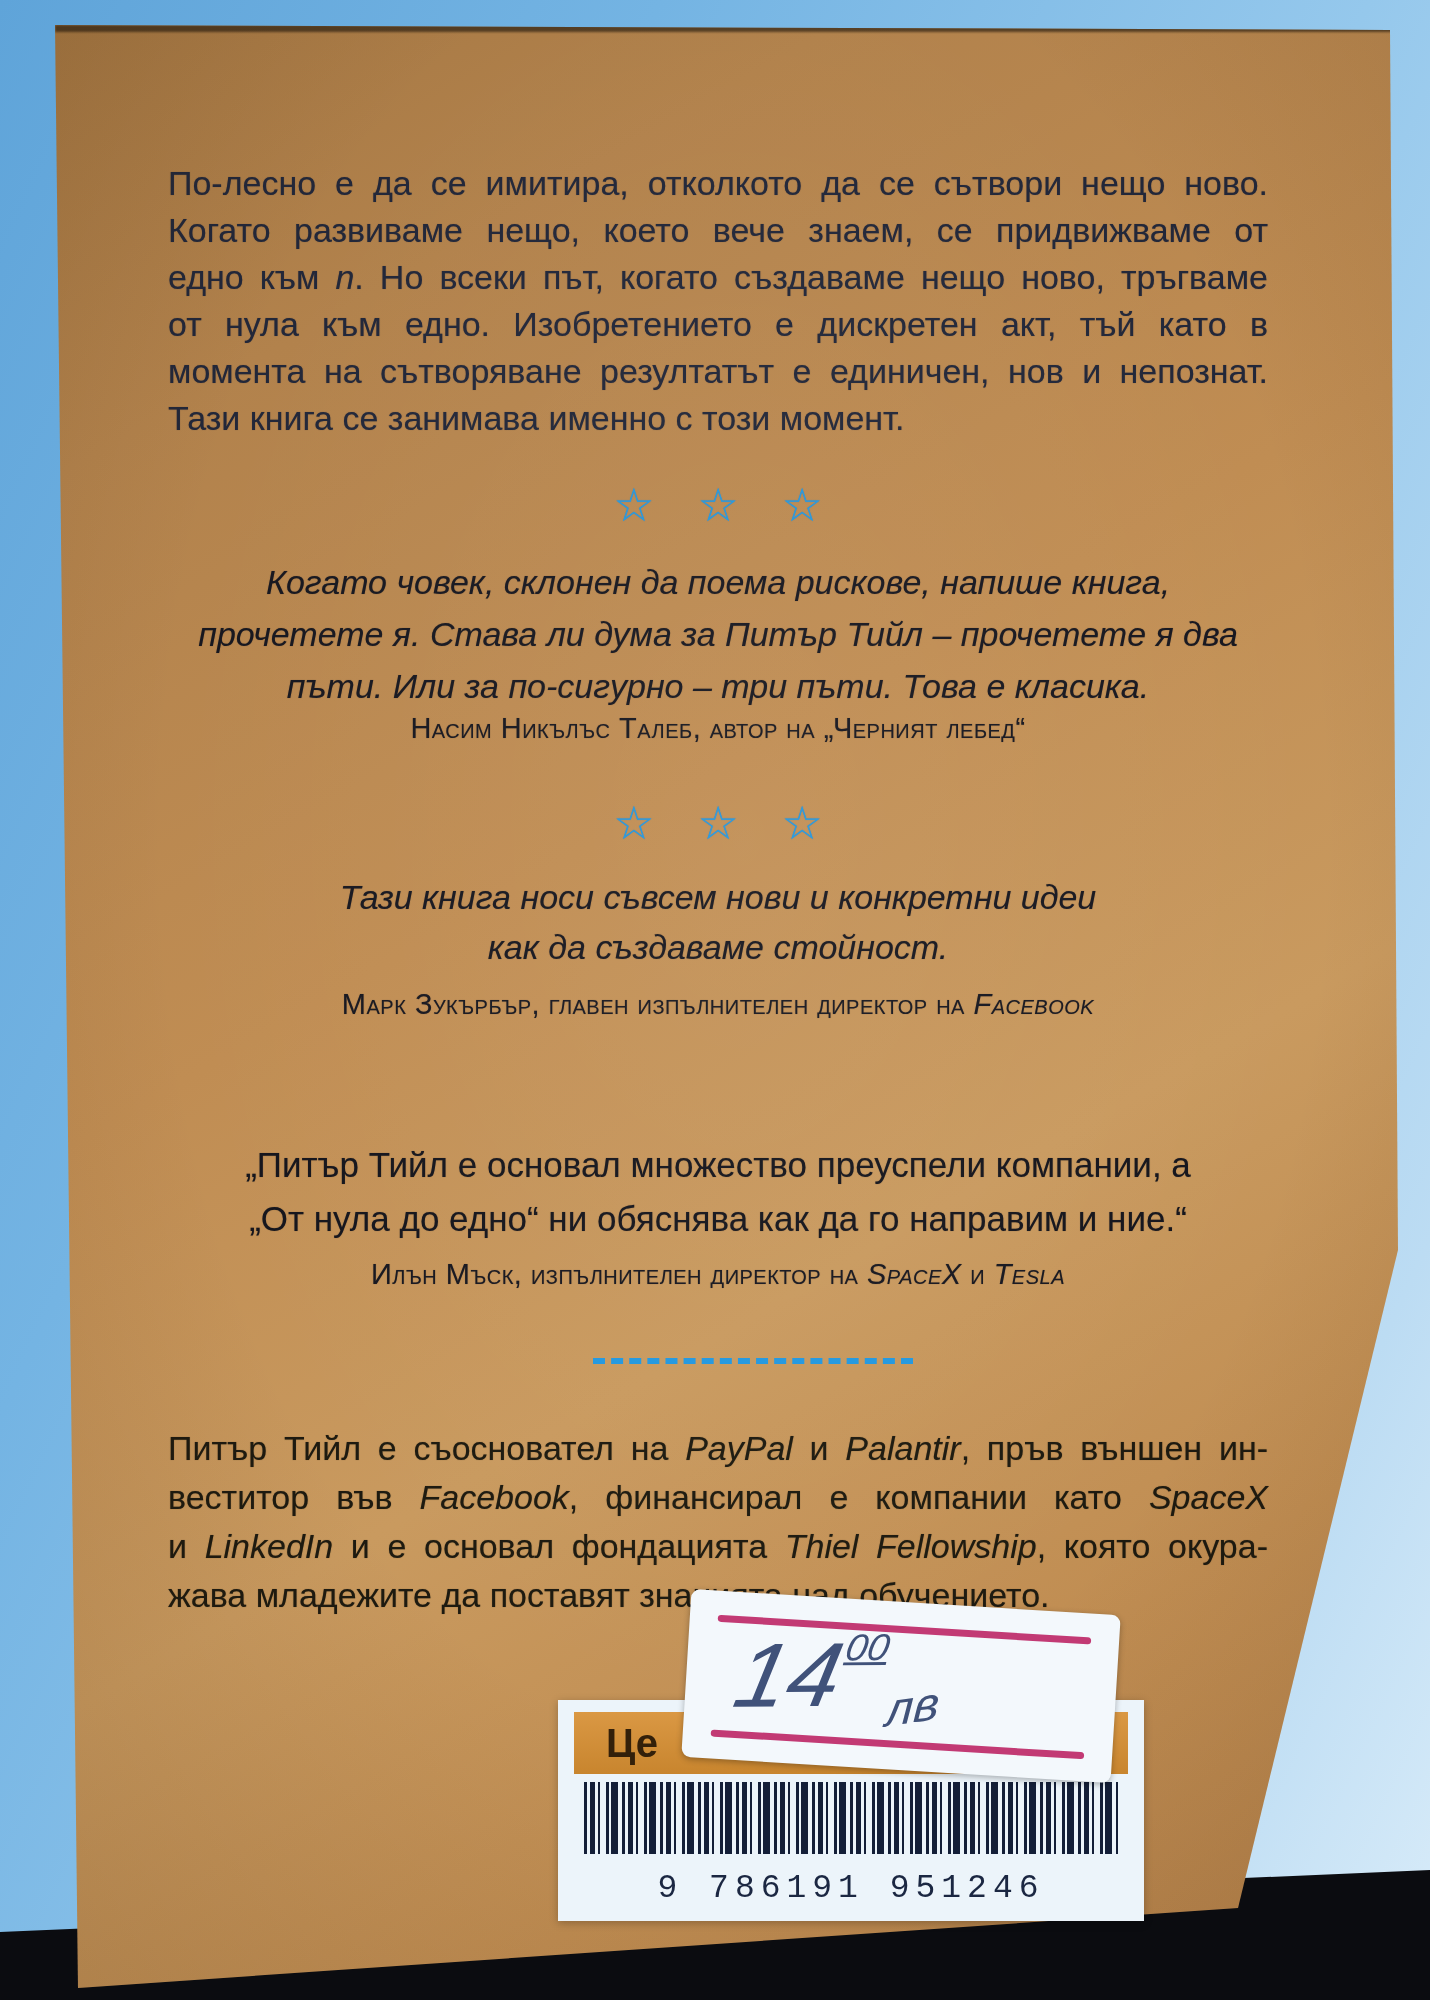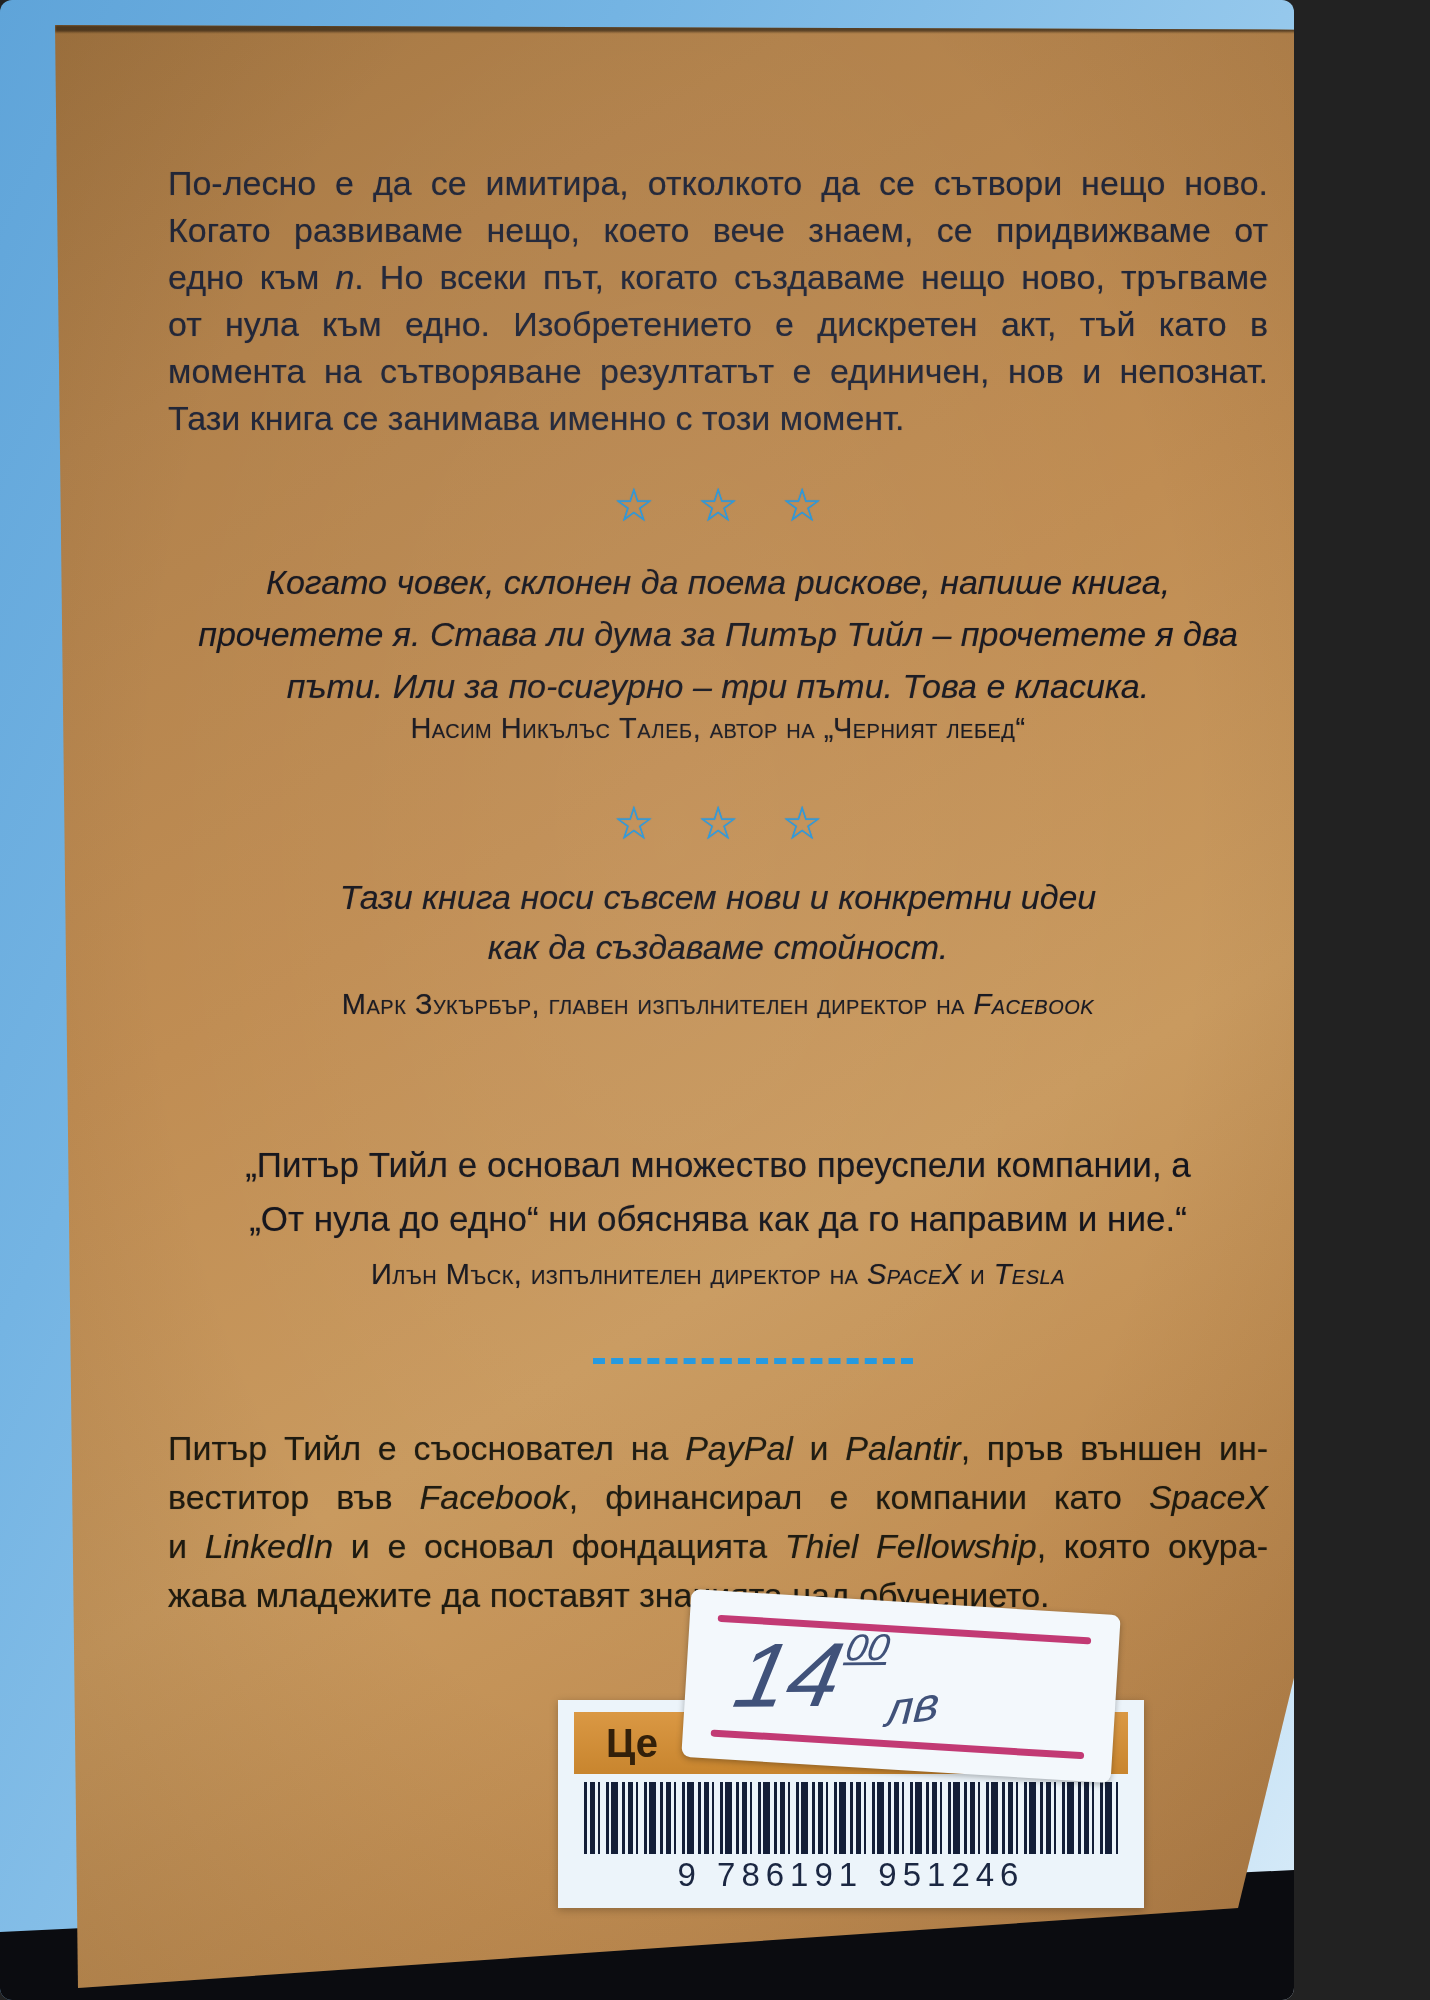--- a/index.html
+++ b/index.html
@@ -1,21 +1,20 @@
 <!DOCTYPE html>
 <html style="--cover-orange: #c08d53; --background-blue: #74b4e3; --star-blue: #2398df; --divider-blue: #2398df; --sticker-line-magenta: #c23a74; --label-band-orange: #d6913d; --ink-dark: #222739;"><head>
 <meta charset="utf-8">
 <title>screenshot</title>
 <style>
   html,body { margin:0; padding:0; background:#222; }
   .canvas {
-    position:relative; width:1294px; height:2000px; overflow:hidden;
+    position:relative; width:1430px; height:2000px; overflow:hidden;
     font-family:"Liberation Sans", sans-serif;
     background: linear-gradient(115deg, #5fa4d9 0%, #74b4e3 28%, #95c8ec 58%, #bcdcf3 85%, #d9ecf9 100%);
-    border-radius: 12px;
   }
   
   .floor {
     position:absolute; left:0; bottom:0; width:100%; height:130px; background:#0b0c10;
     clip-path: polygon(0 62px, 100% 0, 100% 100%, 0 100%);
   }
   
   .book {
     position:absolute; inset:0;
     clip-path: polygon(55px 25px, 1390px 30px, 1398px 1250px, 1238px 1908px, 78px 1988px);
@@ -65,22 +64,22 @@
   .label { position:absolute; left:558px; top:1700px; width:586px; background:#ecf4fa;
            z-index:5; padding:12px 16px 14px; box-sizing:border-box;
            box-shadow:0 2px 8px rgba(0,0,0,0.25); }
   .label-band1 { height:62px; line-height:62px; background:linear-gradient(#da9844,#c8852e);
                  color:#33200a; font-size:40px; font-weight:bold; padding-left:32px; }
   .bars { height:72px; margin:8px 10px 0;
           background: repeating-linear-gradient(90deg,
             #141f38 0 3px, transparent 3px 6px, #141f38 6px 11px, transparent 11px 14px,
             #141f38 14px 16px, transparent 16px 22px, #141f38 22px 25px, transparent 25px 27px,
             #141f38 27px 34px, transparent 34px 38px); }
-  .digits { font-family:Liberation Sans, sans-serif; font-size:33px; color:#1b2742;
-            letter-spacing:6px; text-align:center; margin-top:2px; }
+  .digits { font-family:Liberation Mono, monospace; font-size:33px; color:#1b2742;
+            letter-spacing:6px; text-align:center; margin-top:16px; }
   .label-band2 { margin:8px 10px 0; height:52px; line-height:52px;
                  background:var(--label-band-orange); text-align:center;
                  font-weight:bold; font-size:33px; color:#241804; }
   
   .sticker { position:absolute; left:686px; top:1602px; width:430px; height:168px;
              background:#f3f8fc; border-radius:9px; transform:rotate(3.5deg); z-index:6;
              box-shadow:0 2px 6px rgba(0,0,0,0.3); }
   .sticker .mline { position:absolute; left:28px; right:28px; height:7px; border-radius:4px;
                     background:var(--sticker-line-magenta); }
   .mline.top { top:24px; }

